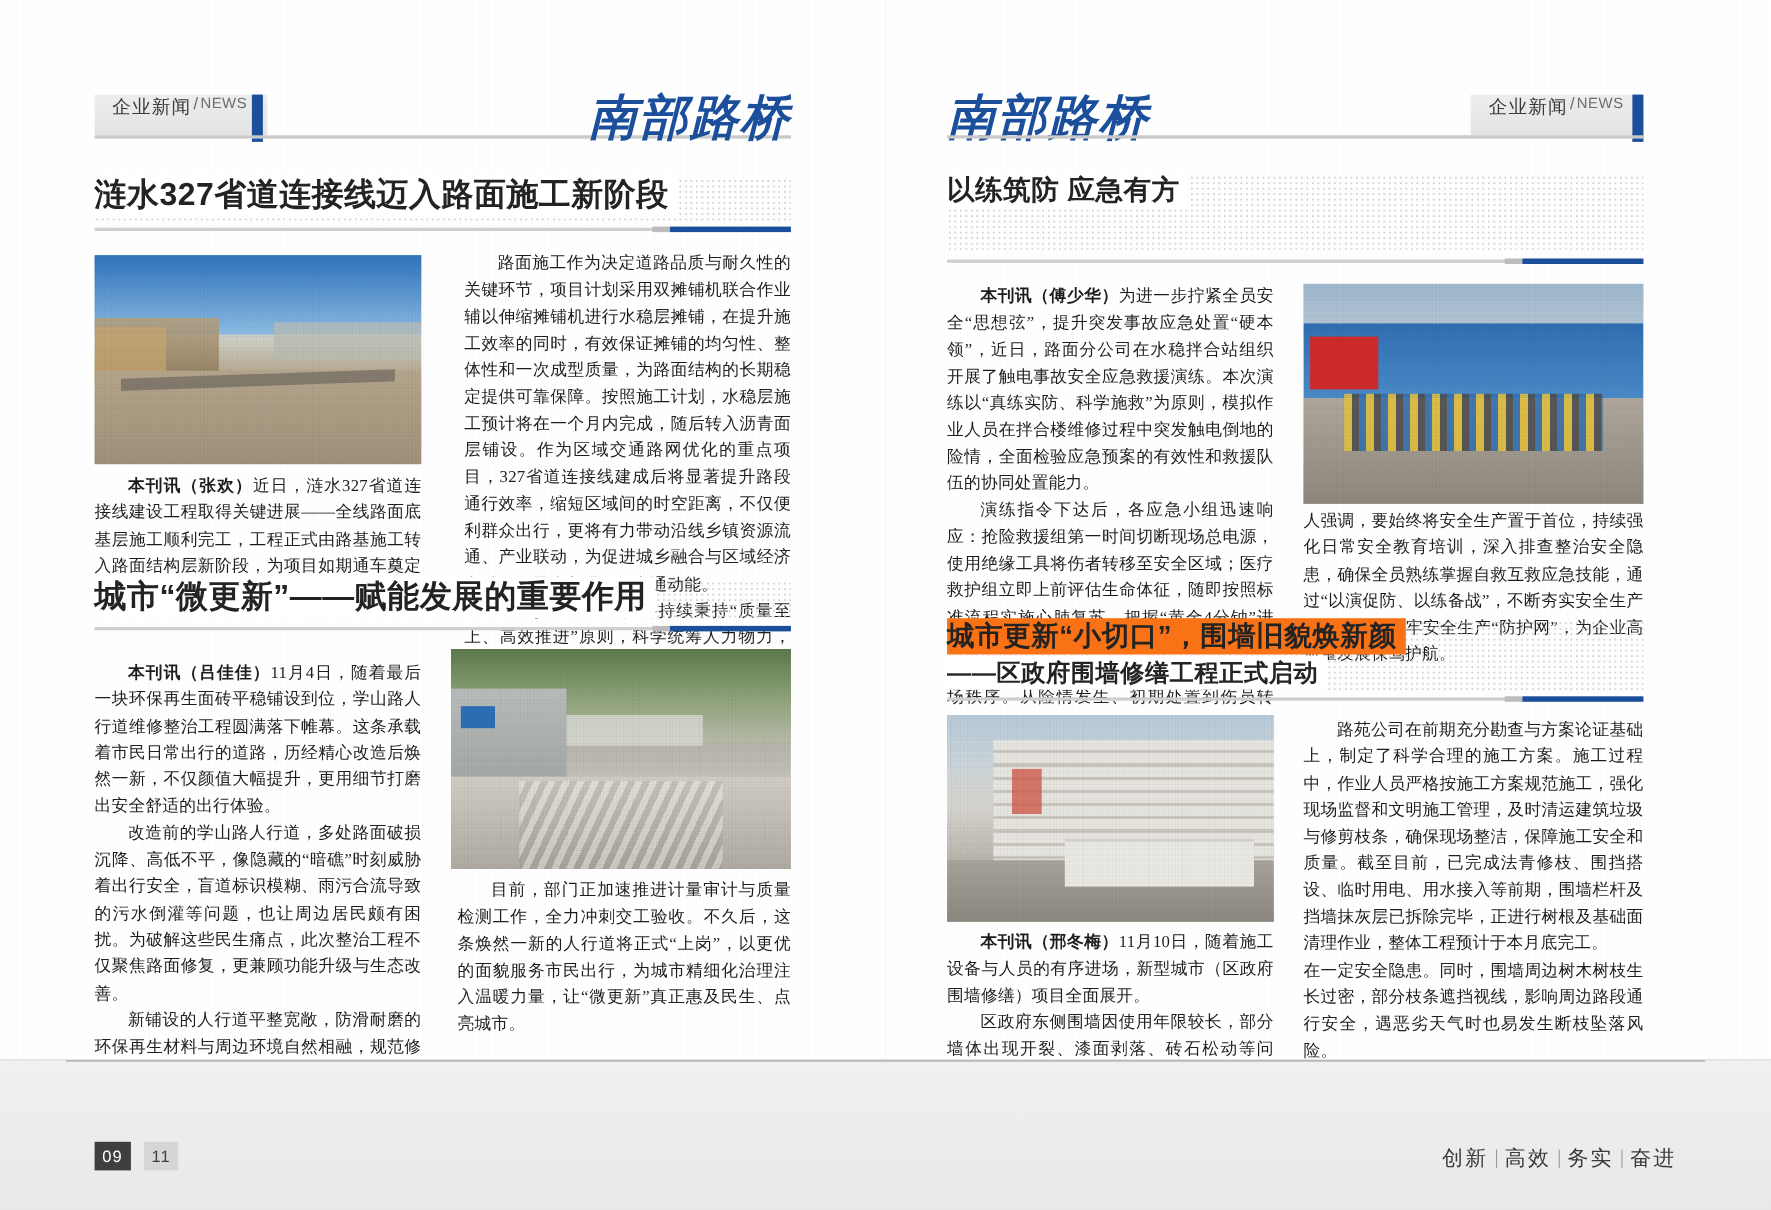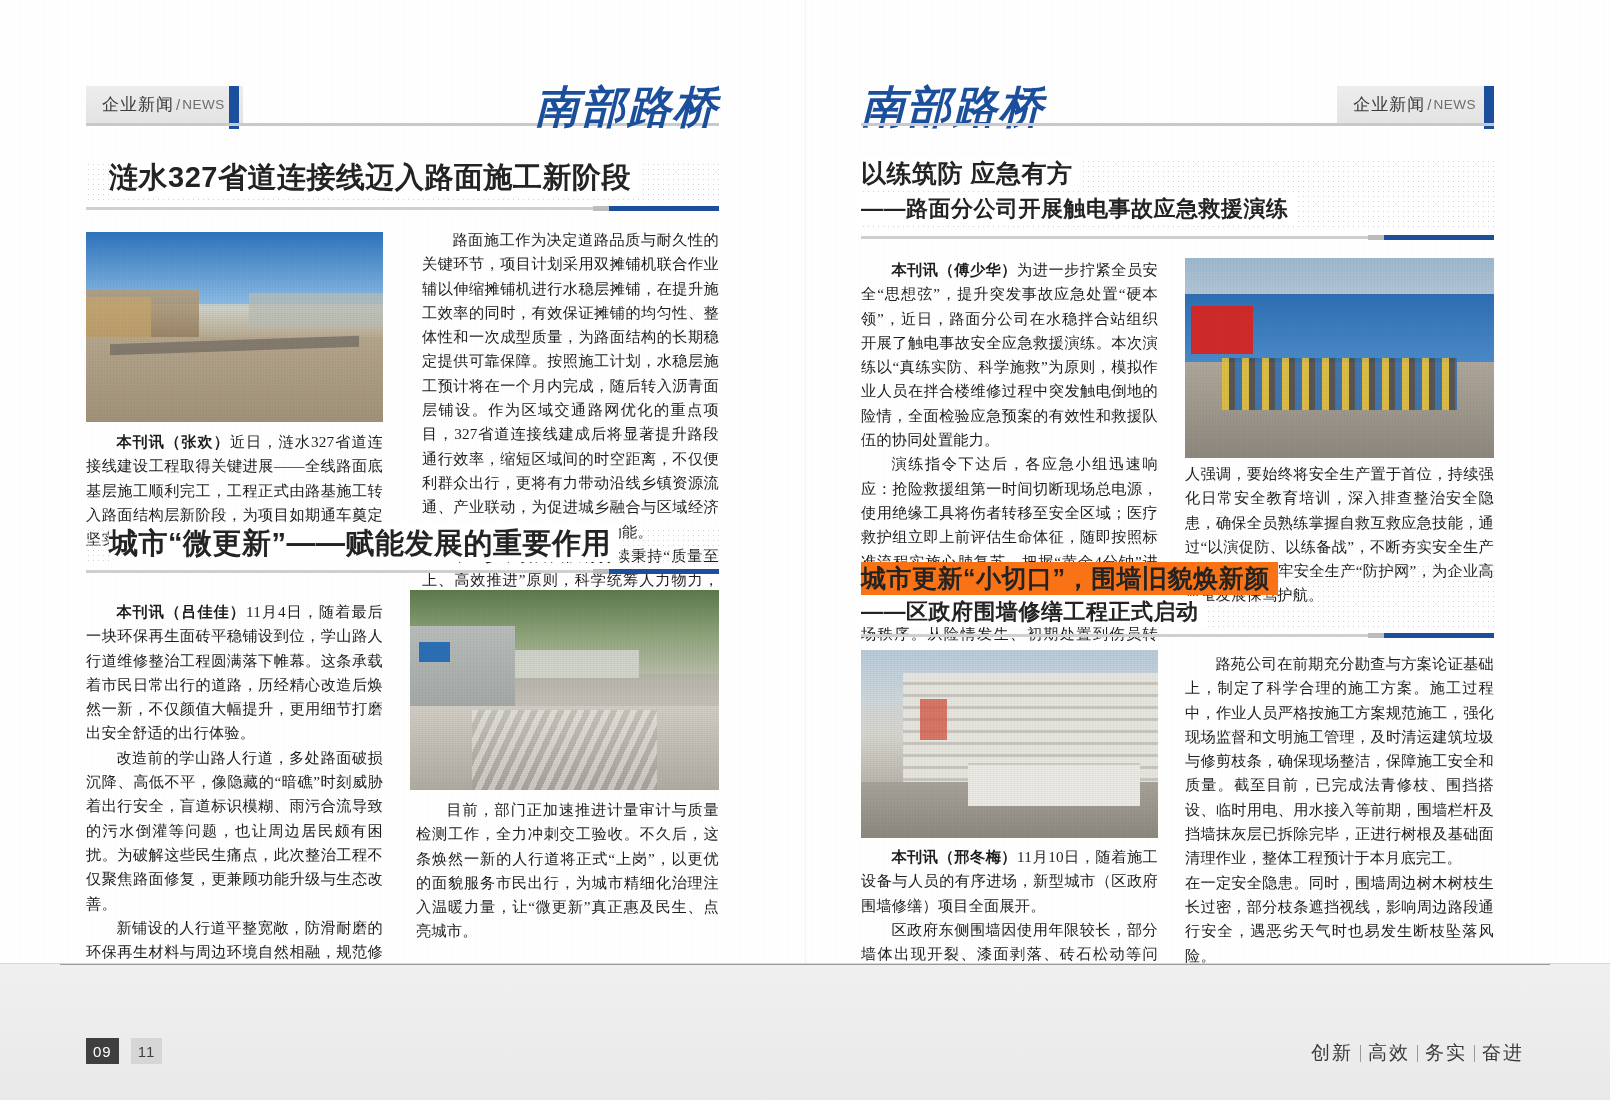--- a/index.html
+++ b/index.html
@@ -33,21 +33,21 @@
   }
   .page-left .runhead{left:86px;}
   .page-right .runhead{left:56px;}
 
   .rh-rule{
     position:absolute;left:0;right:0;bottom:0;height:3px;background:#c9c9c9;
   }
   .rh-tab{
     position:absolute;top:0;height:37px;
     background:linear-gradient(180deg,#ededed 0%,#e3e3e3 100%);
-    display:flex;align-items:center;
+    display:flex;
     padding:0 18px 0 16px;
     box-sizing:border-box;
   }
   .rh-tab .cn{font-family:"Liberation Sans","DejaVu Sans",sans-serif;font-size:17px;color:#3b3b3b;letter-spacing:1px;}
   .rh-tab .sep{font-family:"Liberation Sans",sans-serif;font-size:15px;color:#6d6d6d;margin:0 2px;}
   .rh-tab .en{font-family:"Liberation Sans",sans-serif;font-size:13.5px;color:#6d6d6d;letter-spacing:.5px;}
   .rh-flag{
     position:absolute;top:0;width:10px;height:43px;background:#1b4f9c;
   }
   .rh-flag:after{
@@ -63,21 +63,21 @@
     white-space:nowrap;
   }
 
   
   .art-head{position:absolute;}
   .art-title{
     font-family:"Liberation Sans","DejaVu Sans",sans-serif;
     font-weight:bold;color:#232323;
     letter-spacing:.5px;white-space:nowrap;
   }
-  .art-title.one{font-size:29px;line-height:38px;margin-left:23px;}
+  .art-title.one{font-size:29px;line-height:38px;}
   .art-title.two{font-size:25px;line-height:33px;}
   .art-sub{
     font-family:"Liberation Sans","DejaVu Sans",sans-serif;
     font-weight:bold;color:#232323;font-size:22px;line-height:31px;
     white-space:nowrap;letter-spacing:.5px;
   }
   .dots{
     position:absolute;top:0;height:100%;
     background-image:radial-gradient(#c8ccd4 0.9px,transparent 1px);
     background-size:5px 5px;
@@ -240,21 +240,20 @@
         <span class="sep">/</span>
         <span class="en">NEWS</span>
       </div>
       <div class="rh-flag" style="right:0;"></div>
       <div class="rh-rule"></div>
     </div>
 
     <div class="art-head" style="left:56px;top:155px;width:633px;height:80px;">
       <div class="dots" style="left:0;width:633px;top:4px;height:68px;"></div>
       <div class="art-title two" style="position:absolute;left:0;top:2px;background:#fff;padding-right:8px;">以练筑防 应急有方</div>
-      <div class="art-sub" style="position:absolute;left:0;top:38px;background:#fff;padding-right:8px;">——路面分公司开展触电事故应急救援演练</div>
     </div>
     <div class="head-rule" style="left:56px;top:236px;width:633px;">
       <div class="grey"></div>
       <div class="blue"></div>
     </div>
 
     <div class="photo ph-drill" style="left:380px;top:258px;width:309px;height:200px;">
       <div style="position:absolute;left:0;top:0;width:100%;height:34%;background:linear-gradient(180deg,#9fb9cf 0%,#c4d2dd 100%);"></div>
       <div style="position:absolute;left:0;top:18%;width:100%;height:34%;background:linear-gradient(180deg,#2f6fb3 0%,#4b8bc9 100%);"></div>
       <div style="position:absolute;left:2%;top:24%;width:20%;height:24%;background:#cf2b2b;"></div>

